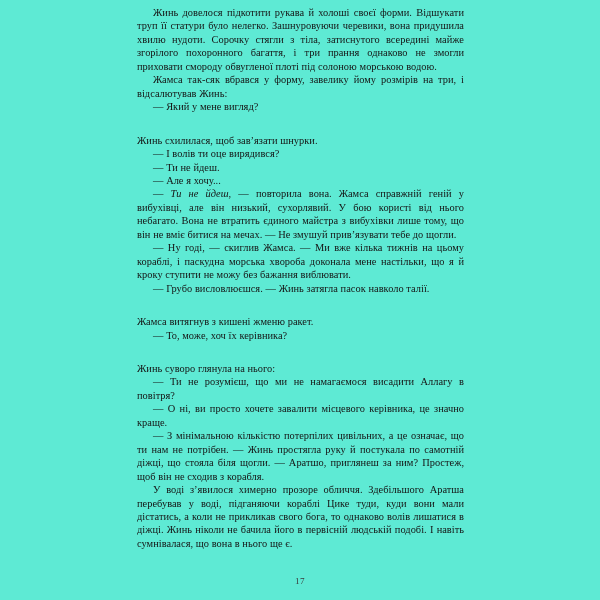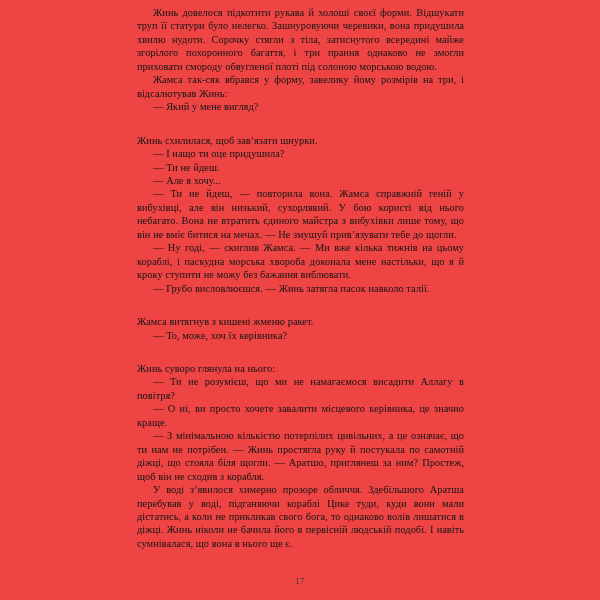--- a/index.html
+++ b/index.html
@@ -11,21 +11,21 @@
     width: 600px;
     height: 600px;
     overflow: hidden;
     font-family: "Liberation Serif", "DejaVu Serif", serif;
     color: #161616;
   }
   #page {
     position: relative;
     width: 600px;
     height: 600px;
-    background: #ef4444;
+    background: #5eead4;
     box-sizing: border-box;
   }
   #text-column {
     position: absolute;
     left: 137px;
     top: 6px;
     width: 327px;
     text-align: justify;
     text-justify: inter-word;
     font-size: 10.4px;
@@ -42,20 +42,21 @@
     text-align: justify;
   }
   #text-column p.noindent {
     text-indent: 0;
     margin-top: 20px;
   }
   #text-column p:last-child {
     text-align: justify;
   }
   .em {
+    font-style: italic;
   }
   #page-number {
     position: absolute;
     left: 0;
     top: 576px;
     width: 600px;
     text-align: center;
     font-size: 9.2px;
     color: #3a3a3a;
     letter-spacing: 0.3px;
@@ -69,21 +70,21 @@
 <body>
 
 <div id="page">
 
   <div id="text-column">
 
     <p>Жинь довелося підкотити рукава й холоші своєї форми. Відшукати труп її статури було нелегко. Зашнуровуючи черевики, вона придушила хвилю нудоти. Сорочку стягли з тіла, затиснутого всередині майже згорілого похоронного багаття, і три прання однаково не змогли приховати смороду обвугленої плоті під солоною морською водою.</p>
     <p>Жамса так-сяк вбрався у форму, завелику йому розмірів на три, і відсалютував Жинь:</p>
     <p>— Який у мене вигляд?</p>
     <p class="noindent">Жинь схилилася, щоб зав’язати шнурки.</p>
-    <p>— І нащо ти оце придушила?</p>
+    <p>— І волів ти оце вирядився?</p>
     <p>— Ти не йдеш.</p>
     <p>— Але я хочу...</p>
 
     <p><span>— </span><span class="em">Ти не йдеш</span><span>, — повторила вона. Жамса справжній геній у вибухівці, але він низький, сухорлявий. У бою користі від нього небагато. Вона не втратить єдиного майстра з вибухівки лише тому, що він не вміє битися на мечах. — Не змушуй прив’язувати тебе до щогли.</span></p>
 
     <p>— Ну годі, — скиглив Жамса. — Ми вже кілька тижнів на цьому кораблі, і паскудна морська хвороба доконала мене настільки, що я й кроку ступити не можу без бажання виблювати.</p>
     <p>— Грубо висловлюєшся. — Жинь затягла пасок навколо талії.</p>
     <p class="noindent">Жамса витягнув з кишені жменю ракет.</p>
     <p>— То, може, хоч їх керівника?</p>
     <p class="noindent">Жинь суворо глянула на нього:</p>

